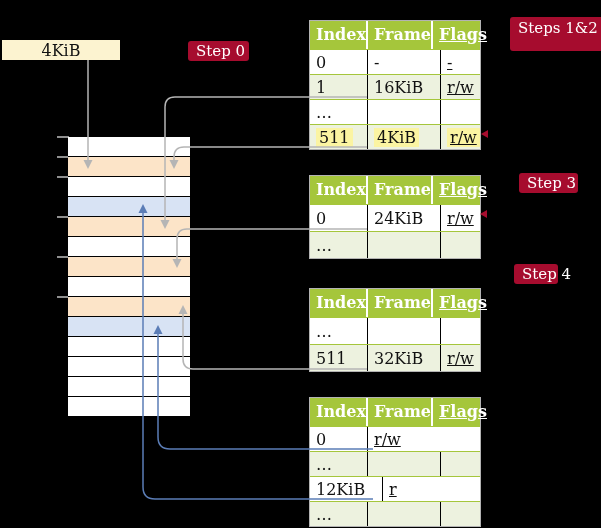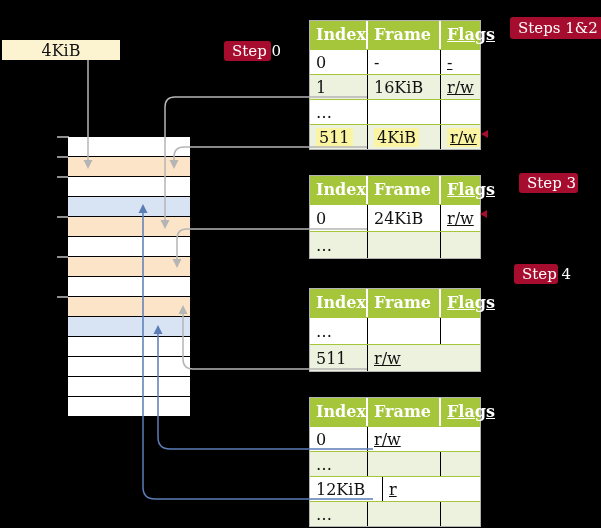--- a/index.html
+++ b/index.html
@@ -17,22 +17,22 @@
     display:flex; align-items:center; justify-content:center;
   }
 
   
   .badge {
     position:absolute; background:#a60c2e; color:#fff;
     font-size:15px; height:20px; line-height:20px;
     text-align:center; border-radius:3px; padding:0 8px;
     box-sizing:border-box; white-space:nowrap;
   }
-  #badge-step0   { left:188px; top:41px;  width:47px;margin-left:36px; }
-  #badge-steps12 { left:510px; top:17px;  width:91px; height:22px; line-height:22px;
+  #badge-step0   { left:188px; top:41px;  width:61px; }
+  #badge-steps12 { left:510px; top:17px;  width:91px; height:34px; line-height:22px;
                    border-top-right-radius:0; border-bottom-right-radius:0; }
   #badge-step3   { left:519px; top:157px; width:59px;margin-top:16px; }
   #badge-step4   { left:514px; top:264px; width:44px; }
 
   
   .memory { position:absolute; left:68px; top:137px; width:122px; }
   .mem-cell { height:19px; border-bottom:1px solid #000; }
   .mem-cell.free   { background:#ffffff; }
   .mem-cell.ptable { background:#fce4c8; }
   .mem-cell.mpage  { background:#d8e3f4; }
@@ -40,21 +40,21 @@
   .tick { position:absolute; left:57px; width:12px; height:2px; background:#8f8f8f; }
 
   
   .pt-table {
     position:absolute; left:309px; width:170px;
     border:1px solid #b3b3b3; background:#fff; z-index:1;
   }
   .pt-header { display:flex; background:#a5c63b; height:28px; }
   .pt-hcell {
     box-sizing:border-box; color:#fff; font-weight:bold; font-size:16px;
-    border-right:2px solid #fff; padding:4px 8px 0 6px;
+    border-right:2px solid #fff; padding:4px 0 0 6px;
   }
   .pt-hcell:last-child { border-right:none; }
   .col0 { width:58px; } .col1 { width:73px; } .col2 { flex:1;text-decoration:underline; }
   .pt-row { display:flex; box-sizing:border-box; border-top:1px solid #a5c63b; background:#fff; }
   .rh25 .pt-row { height:25px; }
   .rh27 .pt-row { height:27px; }
   .pt-row.shaded { background:#edf2df; }
   .pt-cell {
     box-sizing:border-box; display:flex; align-items:center;
     padding-left:6px; font-size:16px; color:#111;
@@ -168,20 +168,21 @@
         <div class="pt-hcell col1">Frame</div>
         <div class="pt-hcell col2">Flags</div>
       </div>
       <div class="pt-row">
         <div class="pt-cell col0">…</div>
         <div class="pt-cell col1"></div>
         <div class="pt-cell col2"></div>
       </div>
       <div class="pt-row shaded">
         <div class="pt-cell col0">511</div>
+        <div class="pt-cell col1">32KiB</div>
         <div class="pt-cell col2">r/w</div>
       </div>
     </div>
   <div class="pt-table rh25" id="t4" style="top:397px">
       <div class="pt-header">
         <div class="pt-hcell col0">Index</div>
         <div class="pt-hcell col1">Frame</div>
         <div class="pt-hcell col2">Flags</div>
       </div>
       <div class="pt-row">

